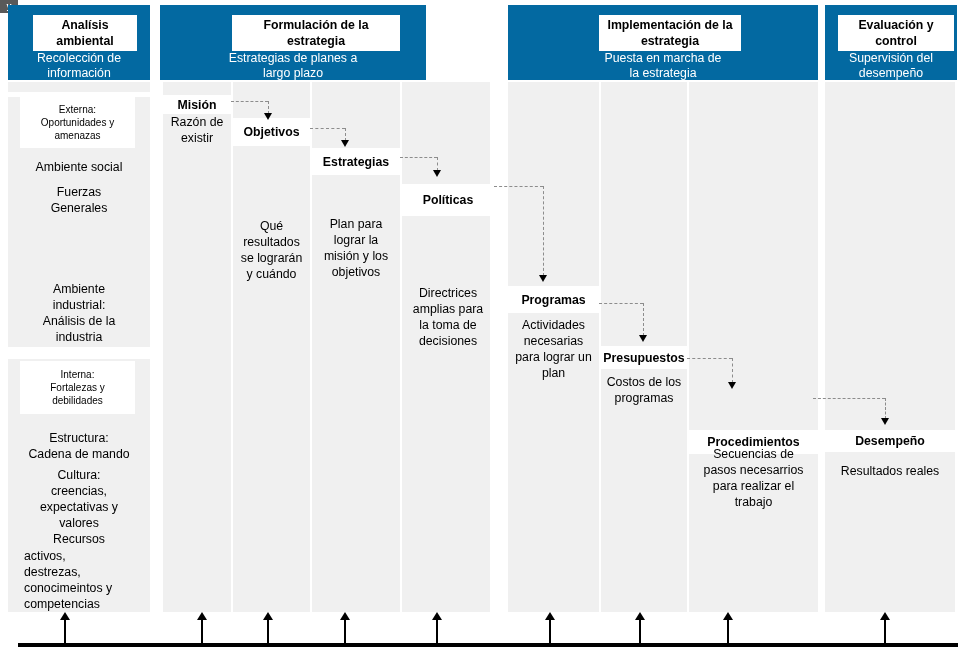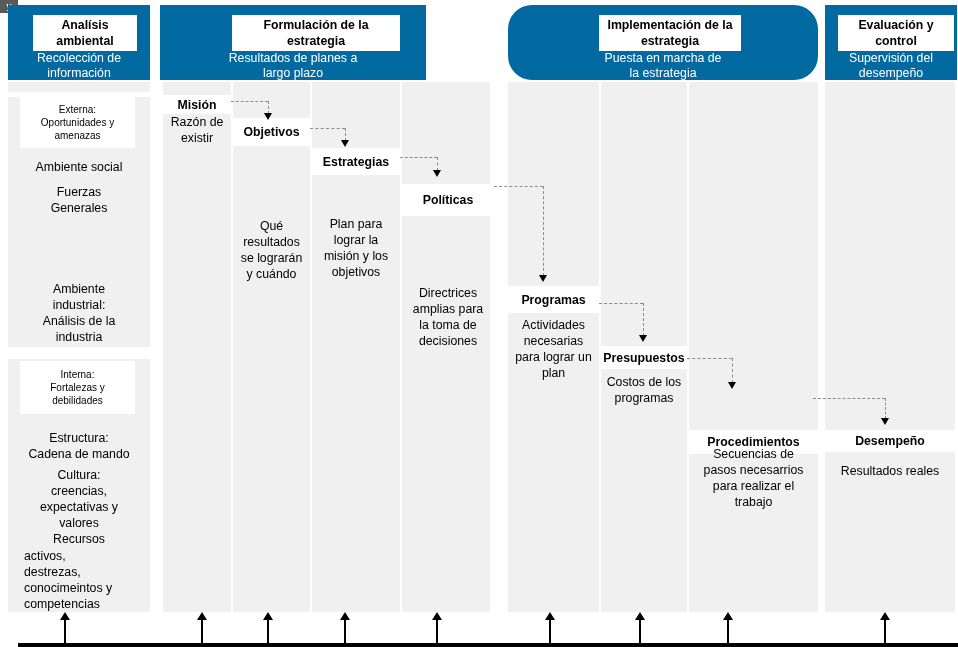--- a/index.html
+++ b/index.html
@@ -38,24 +38,24 @@
 
   <div class="hdr" style="left:8px;width:142px;">
     <div class="hdr-title" style="left:25px;width:104px;">Analísis
 ambiental</div>
     <div class="hdr-sub">Recolección de
 información</div>
   </div>
   <div class="hdr" style="left:160px;width:266px;">
     <div class="hdr-title" style="left:72px;width:168px;">Formulación de la
 estrategia</div>
-    <div class="hdr-sub">Resultados de planes a
+    <div class="hdr-sub">Estrategias de planes a
 largo plazo</div>
   </div>
-  <div class="hdr" style="left:508px;width:310px;border-radius:24px;">
+  <div class="hdr" style="left:508px;width:310px;">
     <div class="hdr-title" style="left:91px;width:142px;">Implementación de la
 estrategia</div>
     <div class="hdr-sub">Puesta en marcha de
 la estrategia</div>
   </div>
   <div class="hdr" style="left:825px;width:132px;">
     <div class="hdr-title" style="left:13px;width:116px;">Evaluación y
 control</div>
     <div class="hdr-sub">Supervisión del
 desempeño</div>

